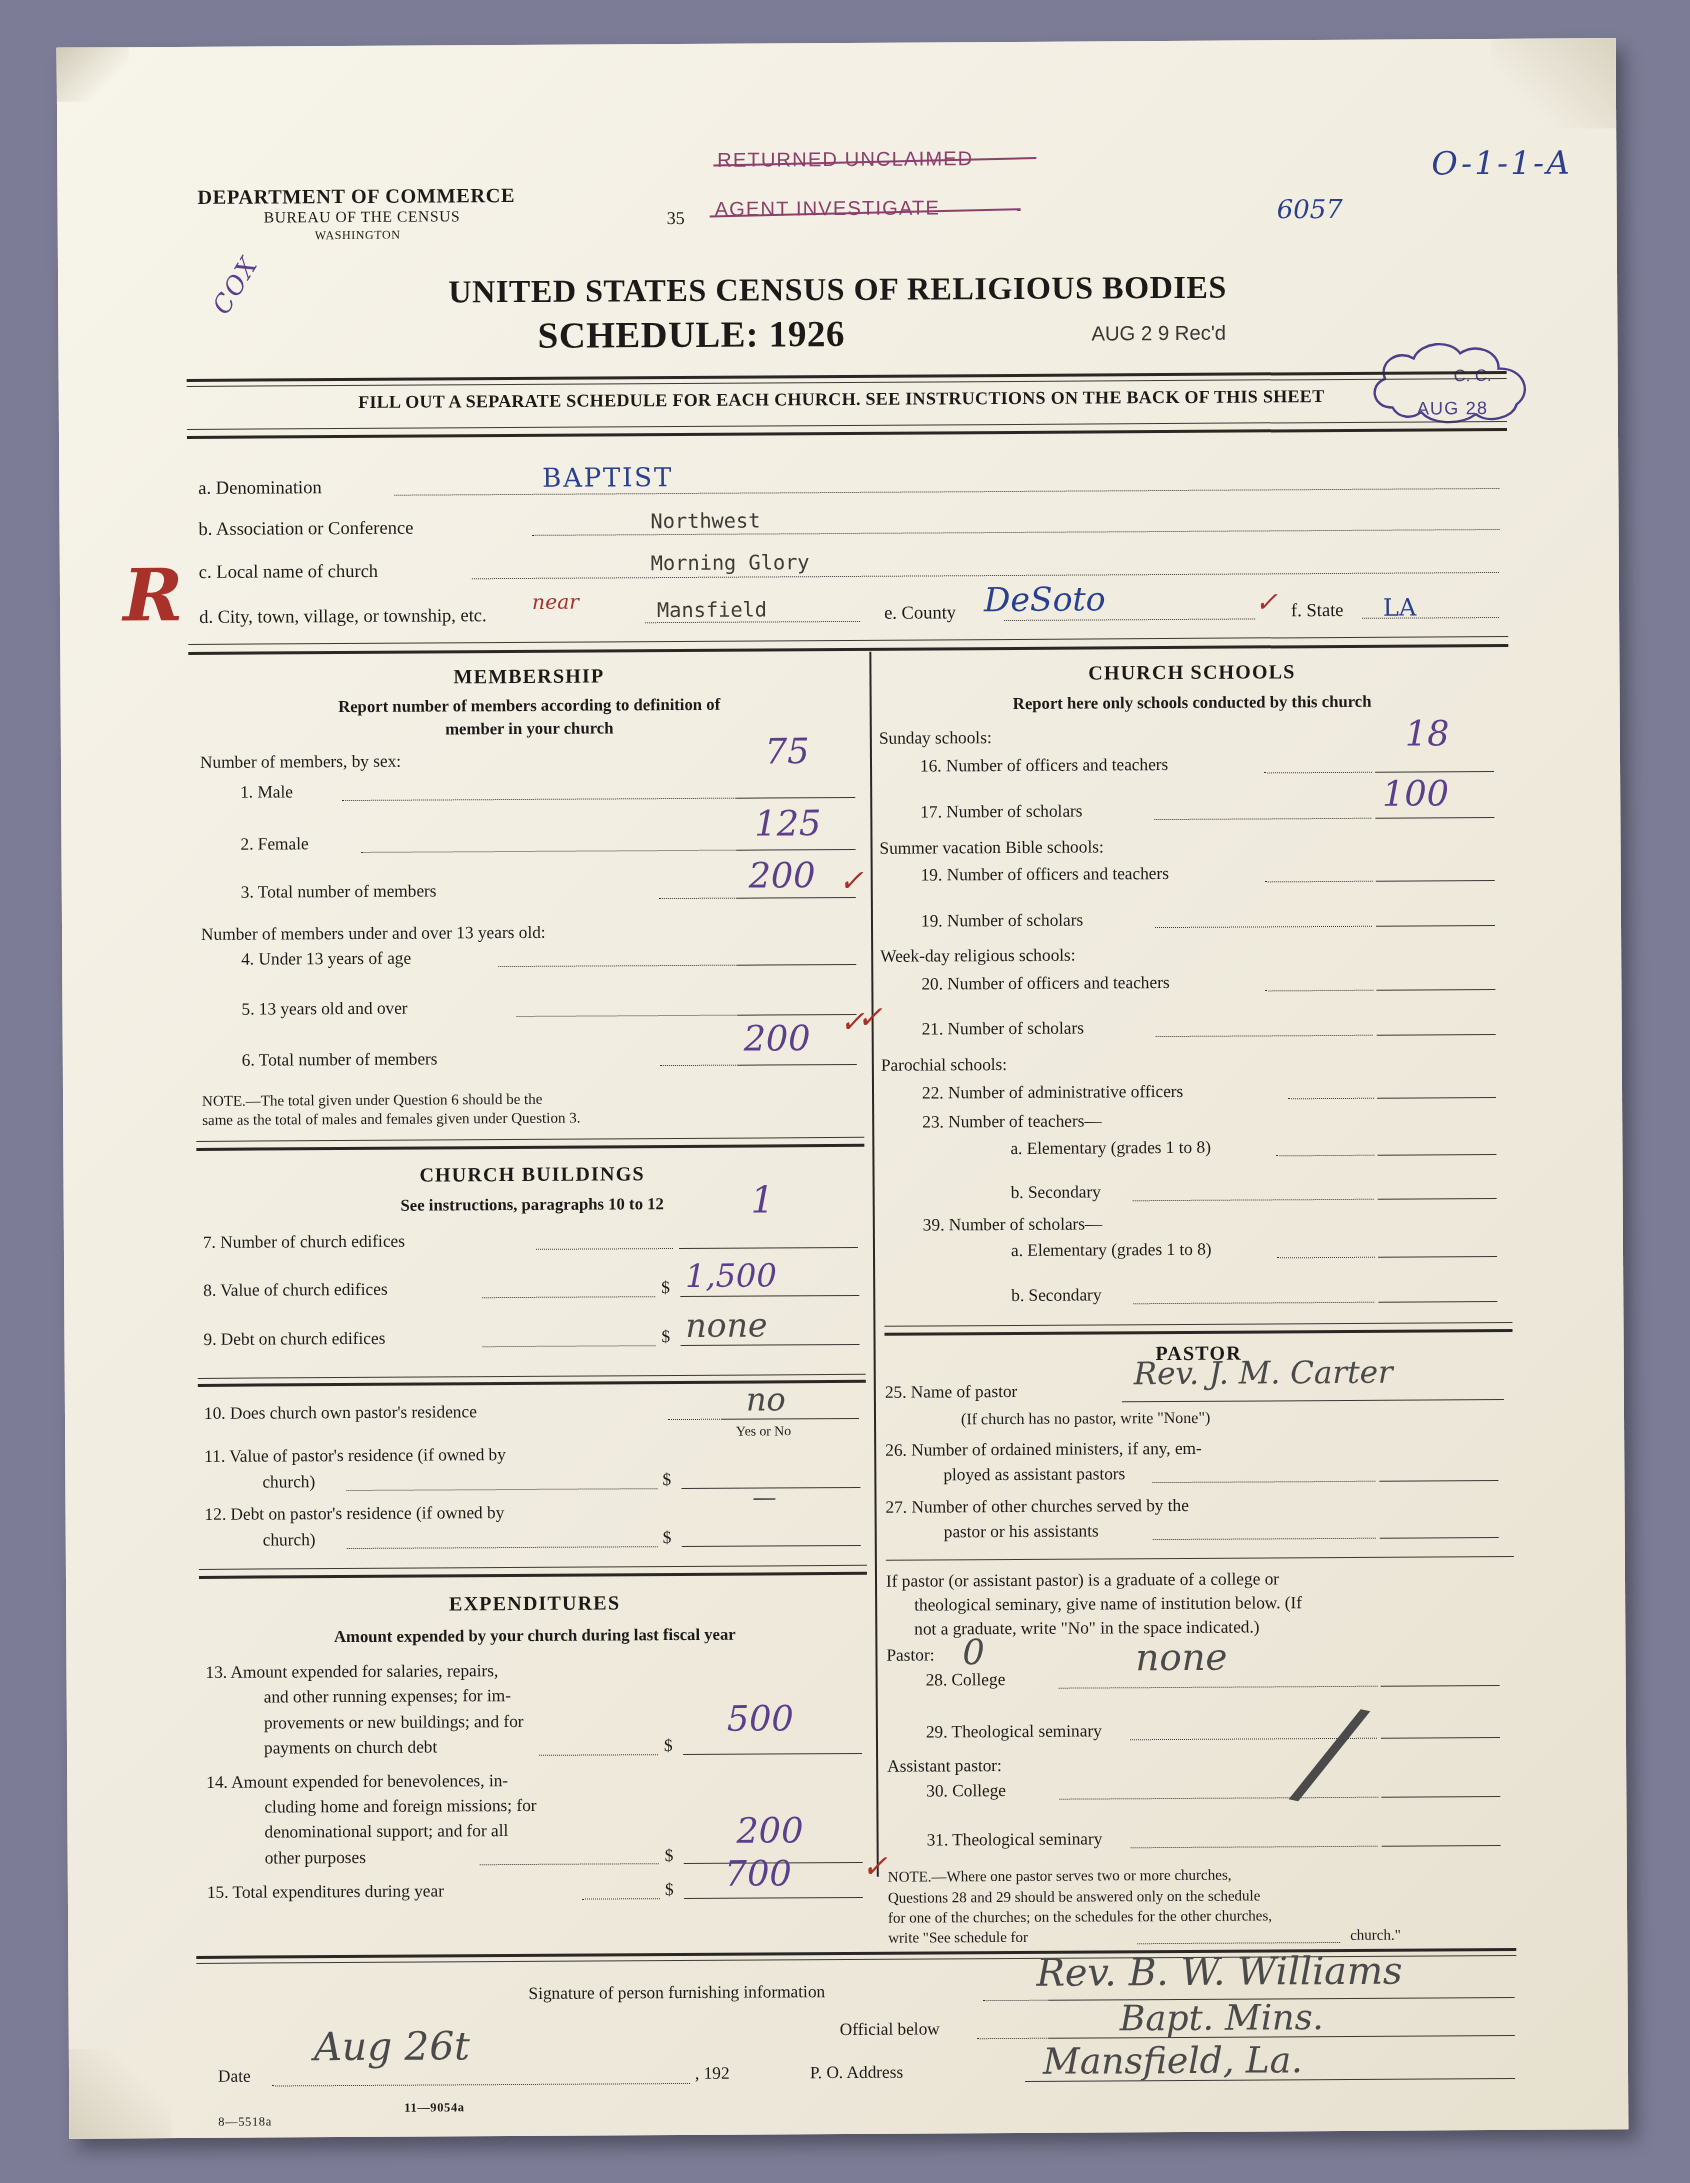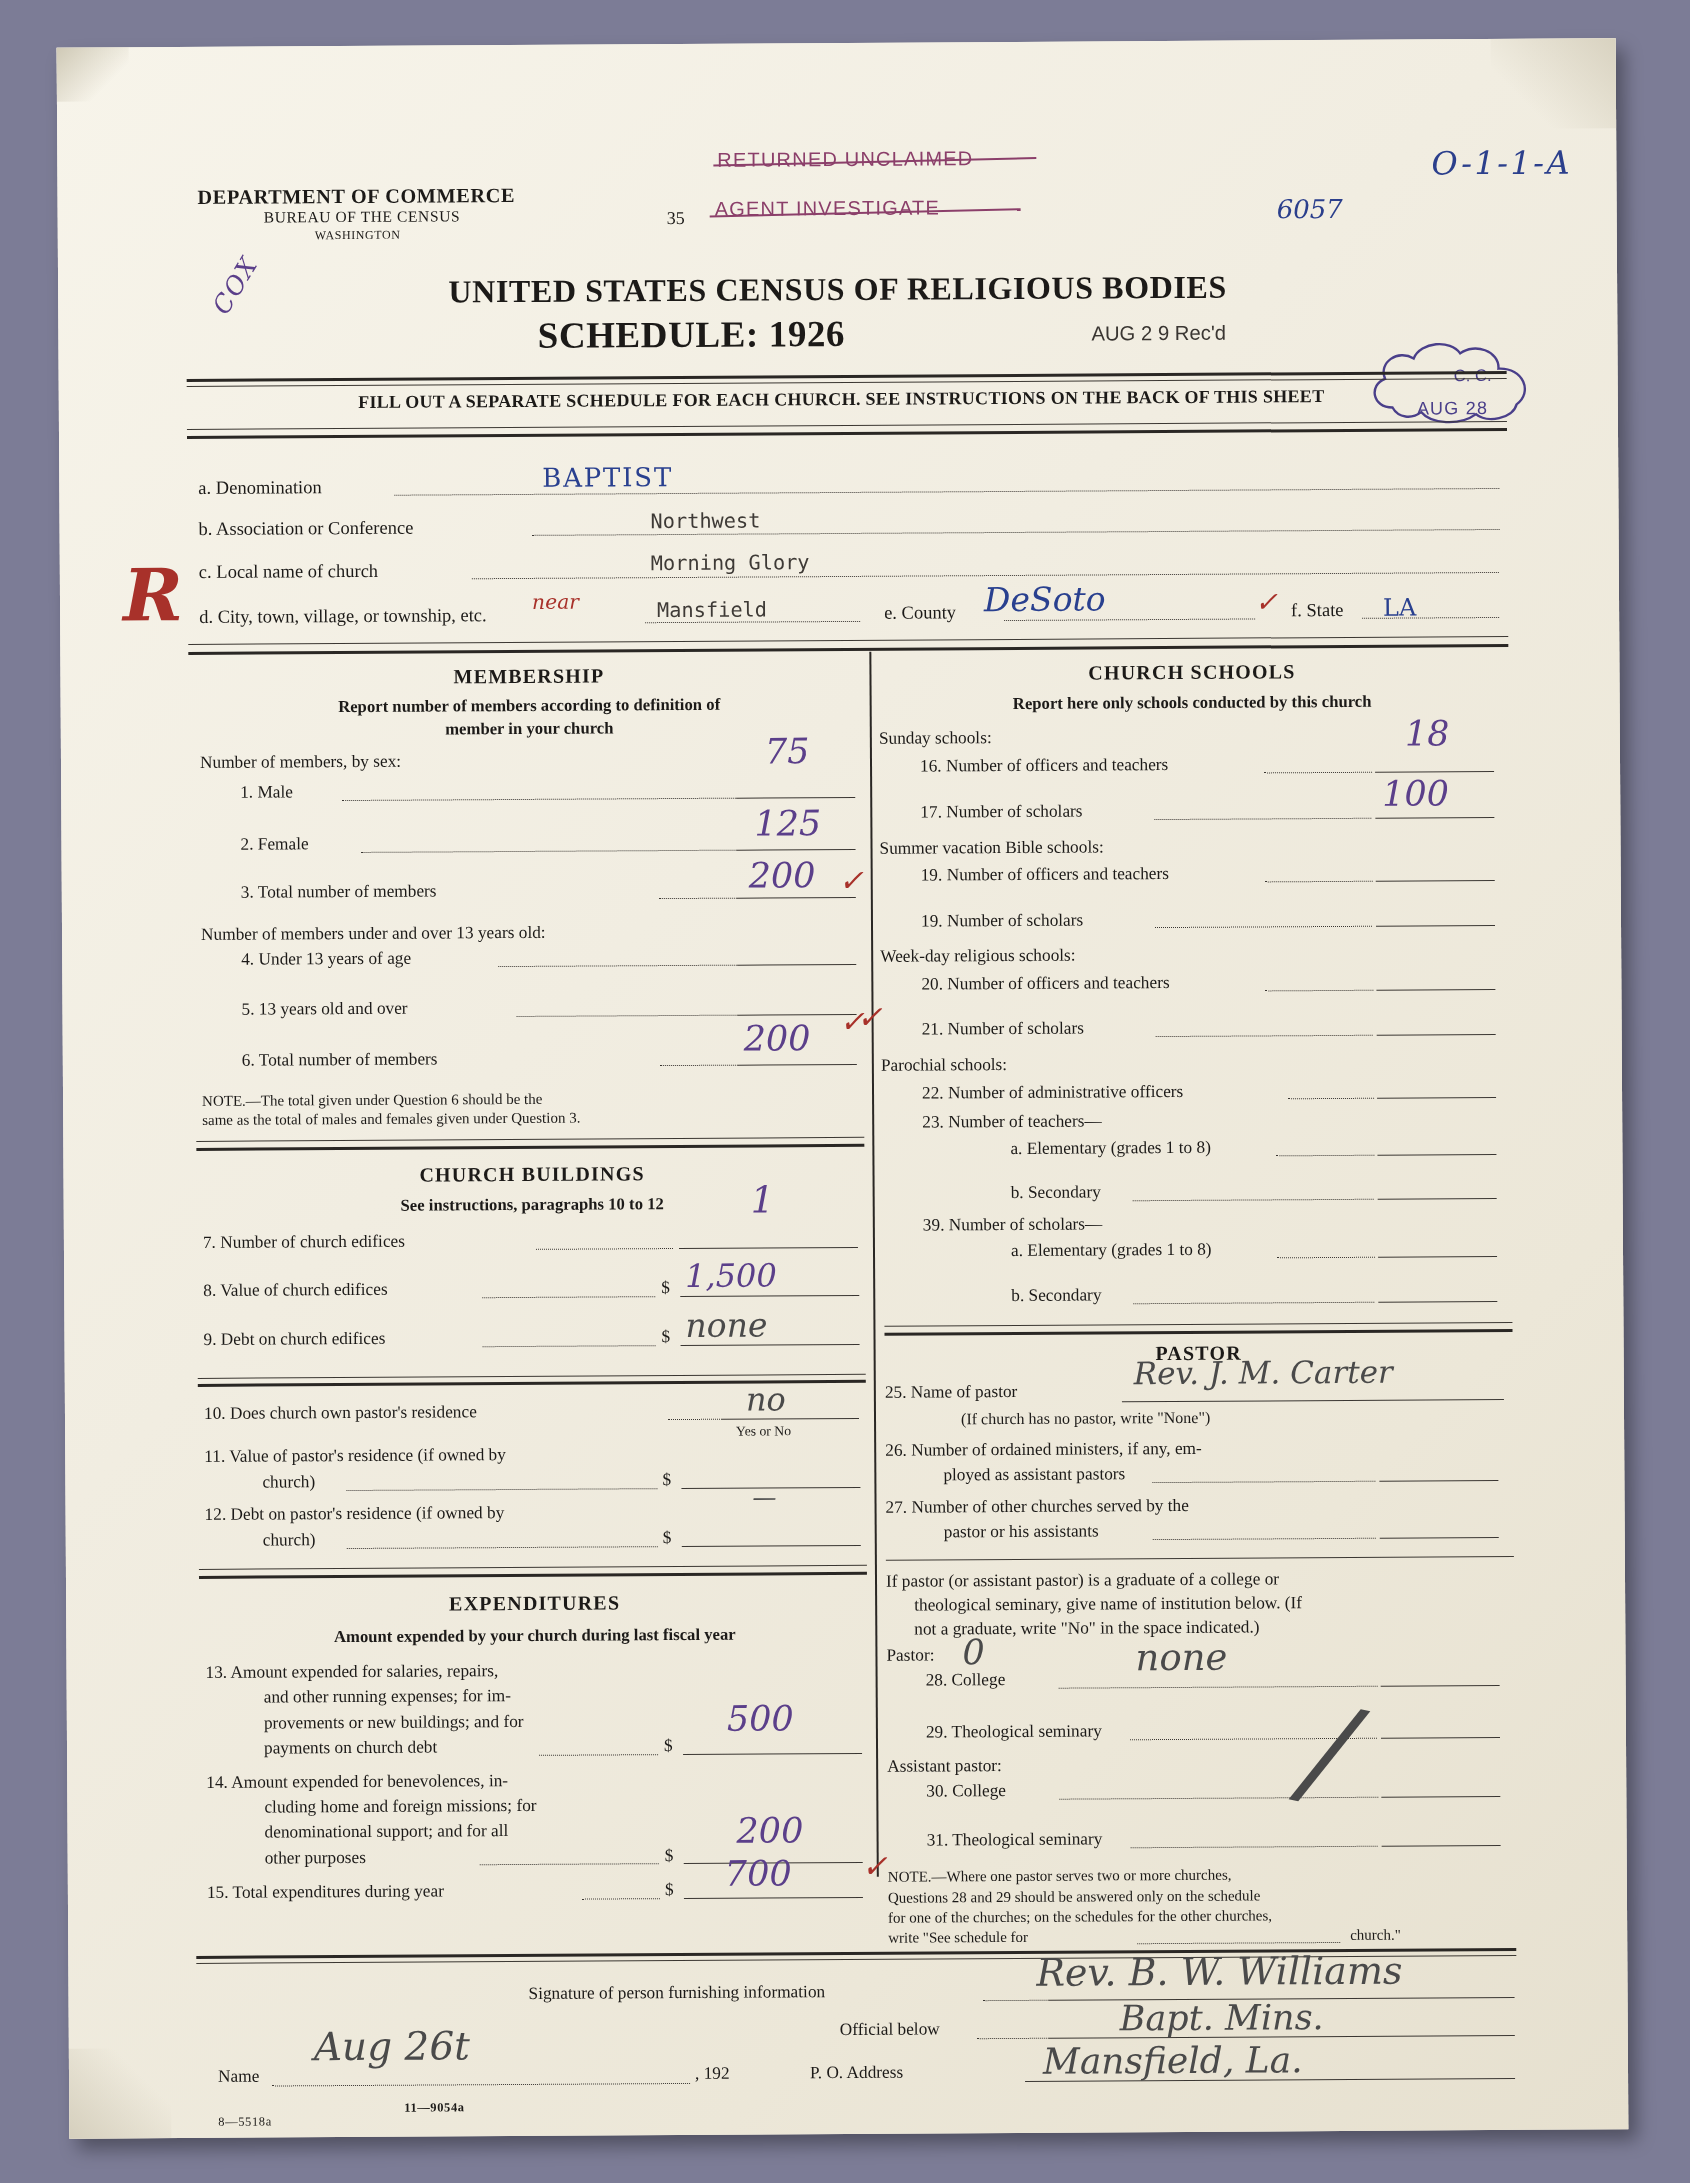--- a/index.html
+++ b/index.html
@@ -406,21 +406,21 @@
 
     <div class="t foot" style="left:771px;top:1977px;">Official below</div>
     <div class="dots" style="left:908px;top:1996px;width:72px;"></div>
     <div class="rule" style="left:980px;top:1996px;width:466px;"></div>
     <div class="hw-pencil" style="left:1051px;top:1957px;font-size:35px;">Bapt. Mins.</div>
 
     <div class="t foot" style="left:741px;top:2020px;text-align:center;">P. O. Address</div>
     <div class="rule" style="left:956px;top:2039px;width:490px;"></div>
     <div class="hw-pencil" style="left:974px;top:1999px;font-size:36px;">Mansfield, La.</div>
 
-    <div class="t foot" style="left:149px;top:2020px;">Name</div>
+    <div class="t foot" style="left:149px;top:2020px;">Date</div>
     <div class="dots" style="left:203px;top:2039px;width:418px;"></div>
     <div class="t foot" style="left:626px;top:2020px;">, 192</div>
     <div class="hw-pencil" style="left:245px;top:1978px;font-size:39px;">Aug 26t</div>
 
     <div class="t tiny" style="left:149px;top:2055px;margin-top:13px;">8—5518a</div>
     <div class="t tiny" style="left:335px;top:2055px;font-weight:bold;">11—9054a</div>
   </div>
 </div>
 
 

